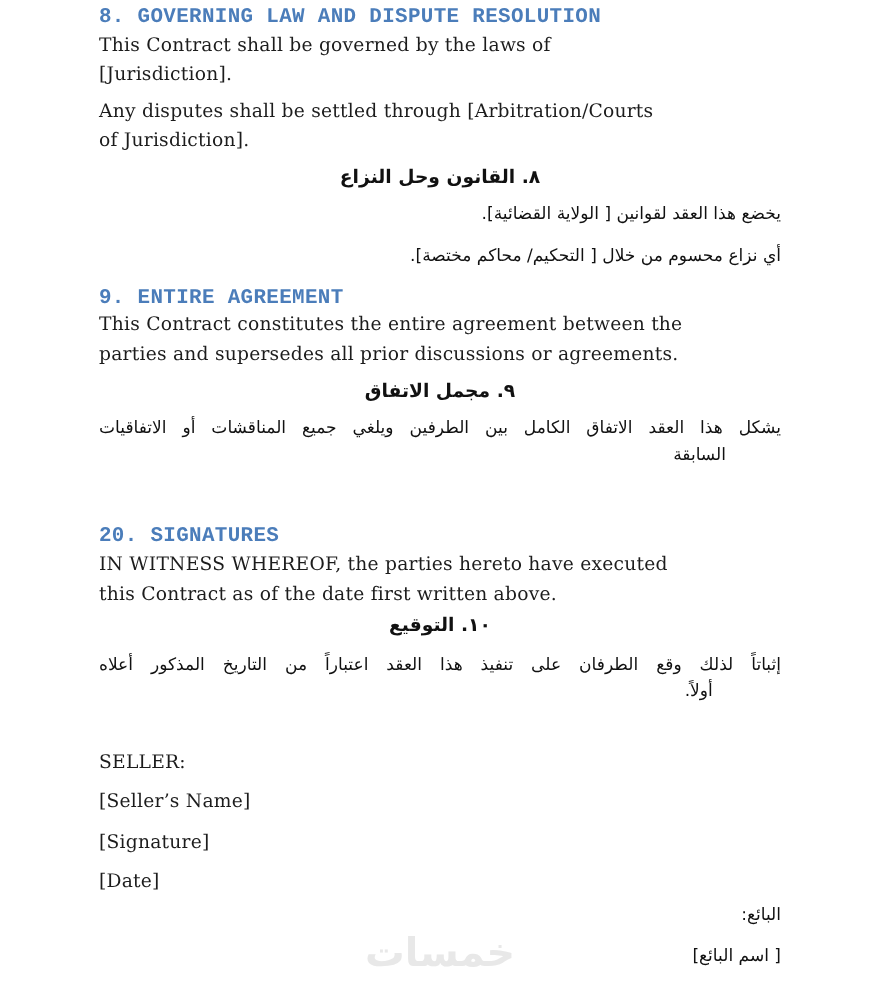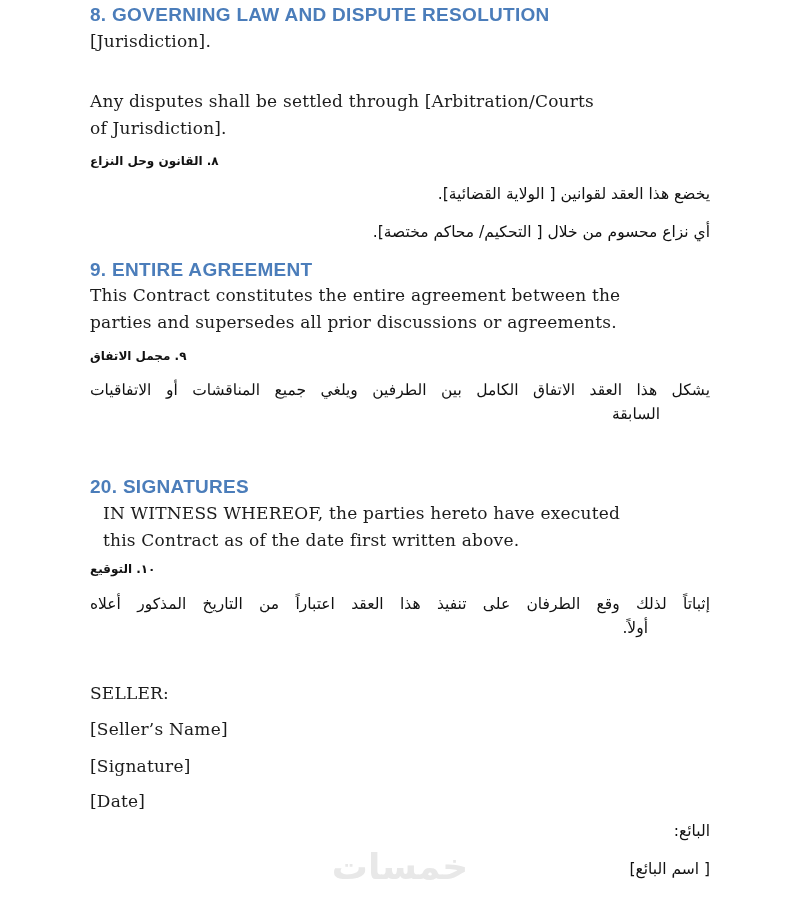--- a/index.html
+++ b/index.html
@@ -14,42 +14,42 @@
     background: #ffffff;
     overflow: hidden;
   }
   .blk {
     position: absolute;
     left: 90px;
     right: 90px;
   }
   
   .h-en {
-    font-family: Liberation Sans, sans-serif;
+    font-family: Liberation Mono, monospace;
     font-weight: bold;
     font-size: 19px;
     line-height: 24px;
     letter-spacing: 0.3px;
     color: #4b7dba;
   }
   
   .p-en {
     font-family: "DejaVu Serif", "Liberation Serif", serif;
     font-size: 17px;
     line-height: 27px;
     letter-spacing: 0.2px;
     color: #1c1c1c;
   }
   
   .h-ar {
     direction: rtl;
-    text-align: left;
+    text-align: center;
     font-family: "DejaVu Sans", sans-serif;
     font-weight: bold;
-    font-size: 12px;
+    font-size: 17px;
     line-height: 26px;
     color: #111111;
   }
   
   .p-ar {
     direction: rtl;
     font-family: "DejaVu Sans", sans-serif;
     font-size: 15.5px;
     line-height: 24px;
     color: #111111;
@@ -63,21 +63,21 @@
   .t-en8p1  { top: 28px; }
   .t-en8p2  { top: 88px; }
   .t-ar8h   { top: 148px; }
   .t-ar8p1  { top: 182px; }
   .t-ar8p2  { top: 220px; }
   .t-en9h   { top: 258px; }
   .t-en9p   { top: 282px; }
   .t-ar9h   { top: 343px; }
   .t-ar9p   { top: 378px; font-family: Liberation Serif, serif; }
   .t-en10h  { top: 475px; }
-  .t-en10p  { top: 500px; margin-left: 13px; }
+  .t-en10p  { top: 500px; }
   .t-ar10h  { top: 556px; }
   .t-ar10p  { top: 592px; }
   .t-seller { top: 680px; }
   .t-sname  { top: 716px; }
   .t-sig    { top: 753px; }
   .t-date   { top: 788px; }
   .t-arsell { top: 819px; }
   .t-arname { top: 857px; }
 
   .watermark {
@@ -94,20 +94,21 @@
     user-select: none;
   }
 </style>
 </head>
 <body>
 
 <div id="page">
 
   <div class="blk h-en t-en8h">8. GOVERNING LAW AND DISPUTE RESOLUTION</div>
   <div class="blk p-en t-en8p1">
+    <div>This Contract shall be governed by the laws of</div>
     <div>[Jurisdiction].</div>
   </div>
   <div class="blk p-en t-en8p2">
     <div>Any disputes shall be settled through [Arbitration/Courts</div>
     <div>of Jurisdiction].</div>
   </div>
 
   <div class="blk h-ar t-ar8h">٨. القانون وحل النزاع</div>
   <div class="blk p-ar t-ar8p1">يخضع هذا العقد لقوانين [ الولاية القضائية].</div>
   <div class="blk p-ar t-ar8p2">أي نزاع محسوم من خلال [ التحكيم/ محاكم مختصة].</div>

